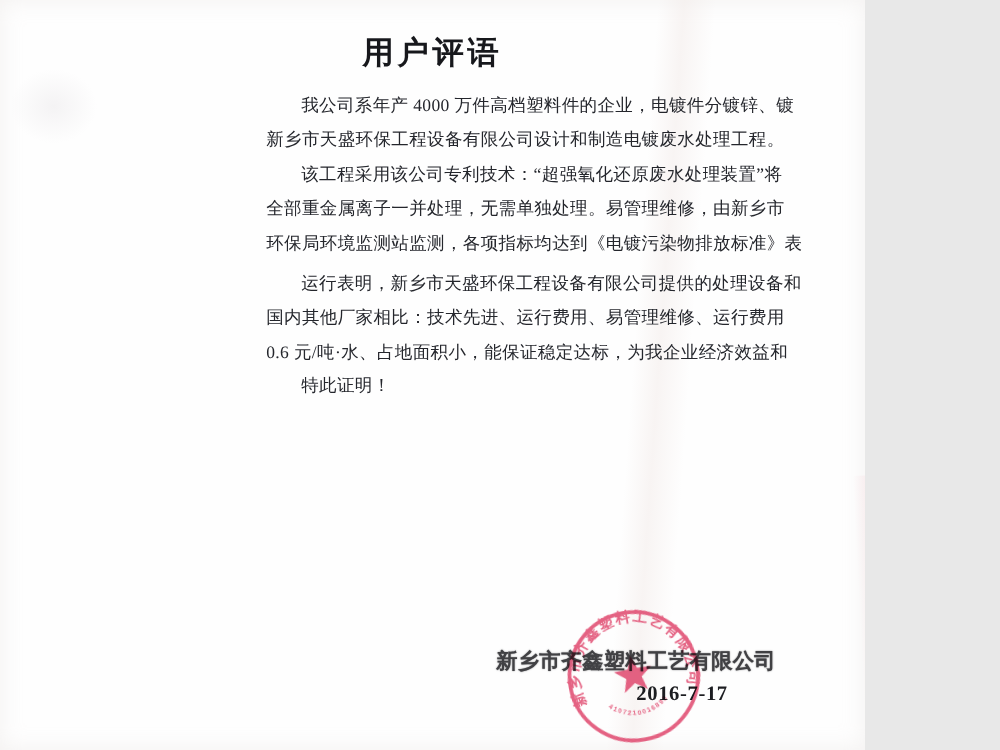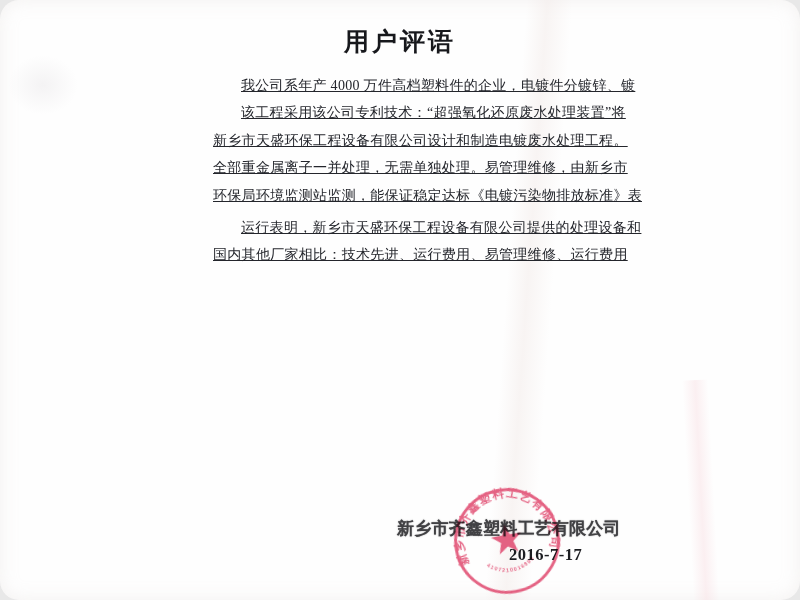--- a/index.html
+++ b/index.html
@@ -1,23 +1,22 @@
 <!DOCTYPE html>
 <html><head>
 <meta charset="utf-8">
 <style>
   html, body { margin: 0; padding: 0; background: #e8e8e8; }
   .page {
     position: relative;
-    width: 800px; height: 600px;
+    width: 692px; height: 600px;
     background: #fefefe;
     overflow: hidden;
     font-family: "Liberation Serif", "DejaVu Serif", serif;
     box-shadow: inset 0 0 18px rgba(210,205,200,0.25);
-    border-radius: 19px;
   }
   
   .crease-v {
     position: absolute; left: 505px; top: -20px;
     width: 46px; height: 660px;
     background: linear-gradient(90deg, rgba(255,255,255,0) 0%, rgba(243,236,234,0.55) 45%, rgba(255,255,255,0) 100%);
     transform: rotate(4deg);
     pointer-events: none;
   }
   .crease-pink {
@@ -46,21 +45,20 @@
     position: absolute; left: 213px; top: 72px;
     width: 384px;
     font-size: 14px;
     letter-spacing: 0.3px;
     color: #24262c;
   }
   .body-text .line {
     height: 27.4px;
     line-height: 27.4px;
     white-space: nowrap;
-    text-decoration: underline;
   }
   .body-text .line.indent { padding-left: 28px; }
   .body-text .line.gap { margin-top: 5px; text-align: center; }
   .stamp {
     position: absolute; left: 451px; top: 485px;
     width: 112px; height: 112px;
     transform: rotate(-10deg);
     opacity: 0.85;
     filter: blur(0.3px);
     z-index: 1;
@@ -107,26 +105,28 @@
 <div class="page">
 
   <div class="crease-v"></div>
   <div class="crease-pink"></div>
   <div class="smudge-tl"></div>
 
   <h1 class="doc-title">用户评语</h1>
 
   <div class="body-text">
       <div class="line indent">我公司系年产 4000 万件高档塑料件的企业，电镀件分镀锌、镀</div>
+      <div class="line">新乡市天盛环保工程设备有限公司设计和制造电镀废水处理工程。</div>
       <div class="line indent">该工程采用该公司专利技术：“超强氧化还原废水处理装置”将</div>
-      <div class="line">新乡市天盛环保工程设备有限公司设计和制造电镀废水处理工程。</div>
       <div class="line">全部重金属离子一并处理，无需单独处理。易管理维修，由新乡市</div>
-      <div class="line">环保局环境监测站监测，能保证稳定达标《电镀污染物排放标准》表</div>
+      <div class="line">环保局环境监测站监测，各项指标均达到《电镀污染物排放标准》表</div>
       <div class="line indent gap">运行表明，新乡市天盛环保工程设备有限公司提供的处理设备和</div>
       <div class="line">国内其他厂家相比：技术先进、运行费用、易管理维修、运行费用</div>
+      <div class="line">0.6 元/吨·水、占地面积小，能保证稳定达标，为我企业经济效益和</div>
+      <div class="line indent">特此证明！</div>
     </div>
 
   <div class="stamp">
     <svg viewBox="0 0 120 120">
       <circle cx="60" cy="60" r="55" fill="none" stroke="#e0486e" stroke-width="3.2"></circle>
       <defs>
         <path id="arcTop" d="M 19.3,83.5 A 47,47 0 1 1 100.7,83.5" fill="none"></path>
         <path id="arcBottom" d="M 27,74 A 38,38 0 0 0 93,74" fill="none"></path>
       </defs>
       <polygon fill="#e0486e" points="60,42 64.1,53.3 76.2,53.7 66.7,61.2 70,72.8 60,66 50,72.8 53.3,61.2 43.8,53.7 55.9,53.3"></polygon>

